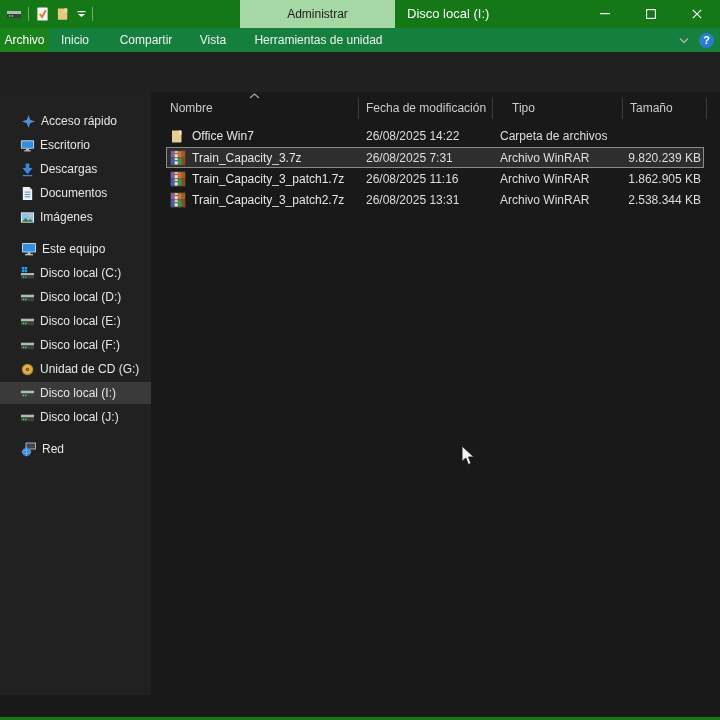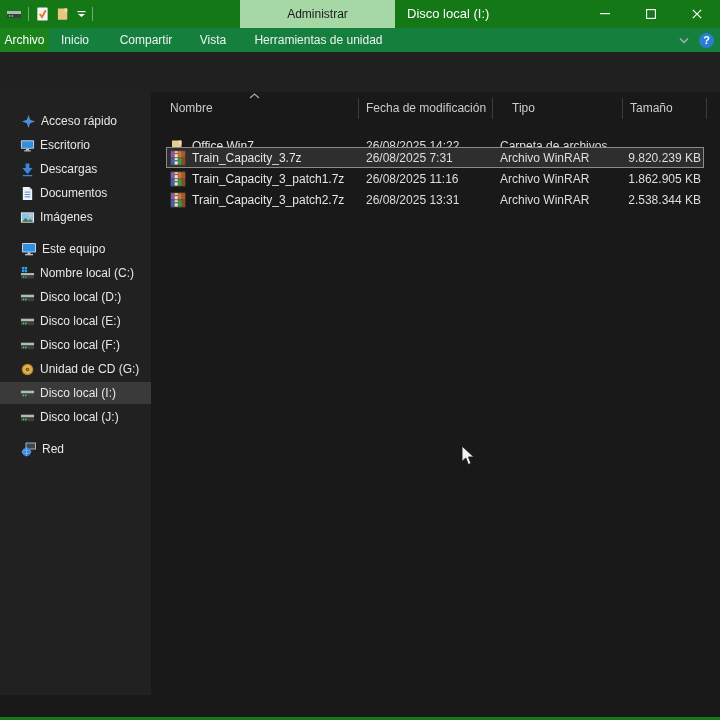--- a/index.html
+++ b/index.html
@@ -333,21 +333,21 @@
             <rect x="2" y="1" width="2.6" height="2.6" fill="#28a0e8"></rect>
             <rect x="5" y="1" width="2.6" height="2.6" fill="#28a0e8"></rect>
             <rect x="2" y="4" width="2.6" height="2.6" fill="#28a0e8"></rect>
             <rect x="5" y="4" width="2.6" height="2.6" fill="#28a0e8"></rect>
             <rect x="1" y="7.5" width="14" height="2.5" fill="#aebdb2"></rect>
             <rect x="1" y="10" width="14" height="3.5" rx="0.5" fill="#39413c"></rect>
             <circle cx="3.6" cy="11.7" r="0.8" fill="#58c55e"></circle>
             <circle cx="6" cy="11.7" r="0.8" fill="#58c55e"></circle>
           </svg>
         </span>
-      <span class="lbl">Nombre local (C:)</span>
+      <span class="lbl">Disco local (C:)</span>
     </div>
     <div class="side-item lvl1" style="top:194px;">
       <span class="icon">
           <svg width="15" height="15" viewBox="0 0 16 16">
             <rect x="1" y="5" width="14" height="3" fill="#aebdb2"></rect>
             <rect x="1" y="8" width="14" height="4" rx="0.5" fill="#39413c"></rect>
             <circle cx="3.6" cy="10" r="0.9" fill="#58c55e"></circle>
             <circle cx="6.2" cy="10" r="0.9" fill="#58c55e"></circle>
           </svg>
         </span>
@@ -439,21 +439,21 @@
       </div>
   </div>
   <svg class="abs" style="left:249px;top:93px;" width="11" height="6" viewBox="0 0 11 6">
       <path d="M1 5 L5.5 1 L10 5" stroke="#a8a8a8" stroke-width="1.2" fill="none"></path>
     </svg>
   <div class="abs hsep" style="left:358px;"></div>
   <div class="abs hsep" style="left:492px;"></div>
   <div class="abs hsep" style="left:622px;"></div>
   <div class="abs hsep" style="left:706px;"></div>
 
-  <div class="file-row" style="top:135px;">
+  <div class="file-row" style="top:125px;">
     <div class="cell c-name">
       <span class="icon">
           <svg width="16" height="16" viewBox="0 0 16 16">
             <path d="M2 2.5 h8.5 a1 1 0 0 1 1 1 v10 a1 1 0 0 1 -1 1 H2 Z" fill="#e6cd96"></path>
             <path d="M8.8 2.5 h2.7 v4.2 h-2.7 Z" fill="#f2dfae"></path>
           </svg>
         </span>
       <span class="fname">Office Win7</span>
     </div>
     <div class="cell c-date">26/08/2025 14:22</div>

